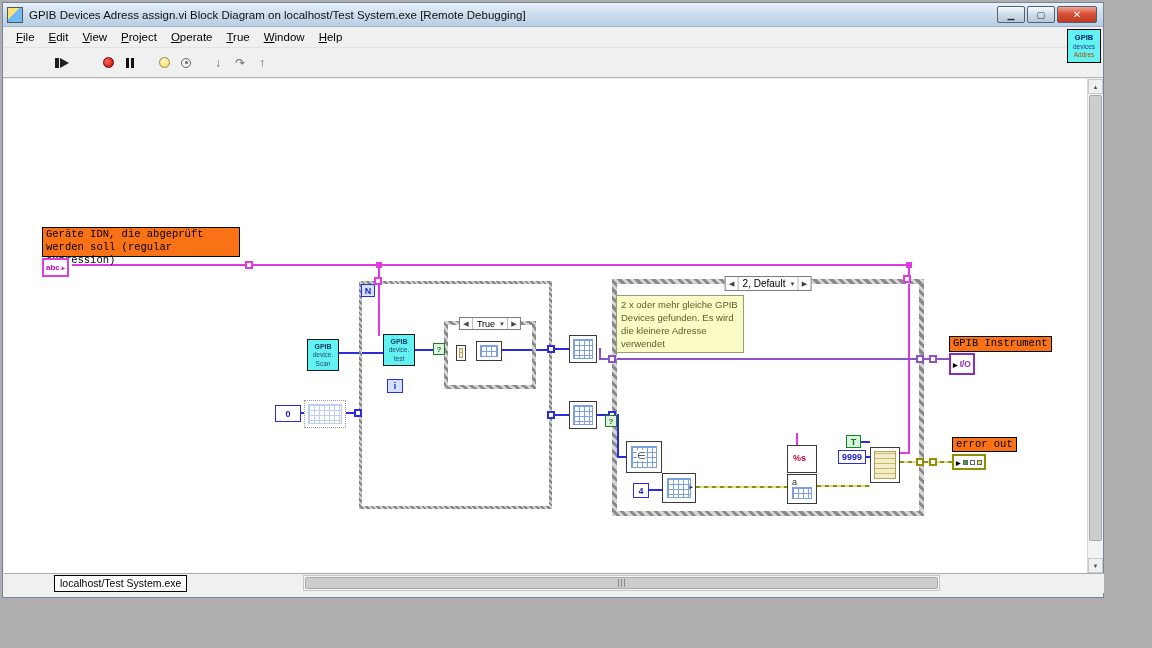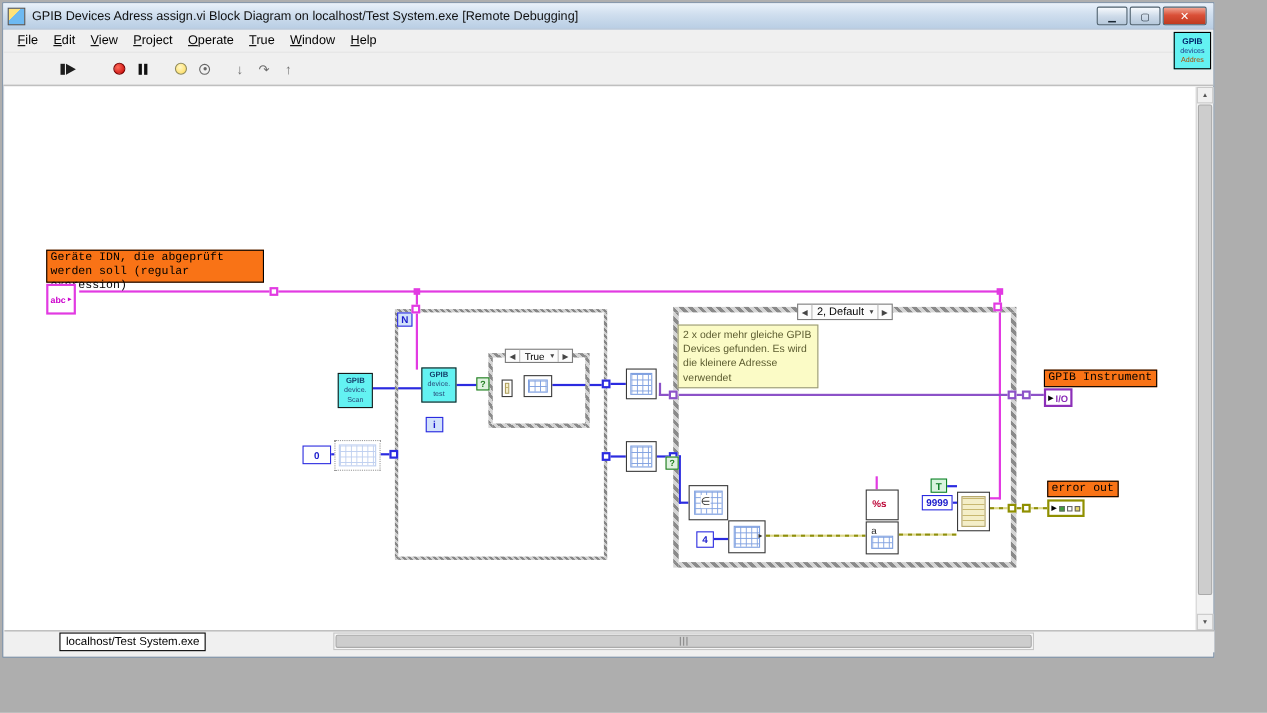--- a/index.html
+++ b/index.html
@@ -163,21 +163,21 @@
 
   <div class="viicon">
     <span class="l1">GPIB</span>
     <span class="l2">devices</span>
     <span class="l3">Addres</span>
   </div>
 
   <div class="diagram">
 
     <div class="lbl" style="left:38px;top:148px;width:198px;height:30px;">Geräte IDN, die abgeprüft werden soll (regular expression)</div>
-    <div class="term abcterm" style="left:38px;top:179px;height:28px;">
+    <div class="term abcterm" style="left:38px;top:179px;height:19px;">
       <span>abc</span>
           <span style="font-size:6px;color:#cc00cc;">▸</span>
     </div>
 
     <div class="w wp" style="left:68px;top:185px;width:837px;height:2px;"></div>
     <div class="w wp" style="left:374px;top:185px;width:2px;height:72px;"></div>
     <div class="w wp" style="left:904px;top:185px;width:2px;height:190px;"></div>
     <div class="w wp" style="left:896px;top:373px;width:10px;height:2px;"></div>
     <div class="w wp" style="left:792px;top:354px;width:2px;height:12px;"></div>
     <div class="dot" style="left:372px;top:183px;"></div>
@@ -289,21 +289,21 @@
     <div class="tunnel" style="left:543px;top:266px;border-color:#2b2be0;"></div>
     <div class="tunnel" style="left:543px;top:332px;border-color:#2b2be0;"></div>
     <div class="tunnel" style="left:604px;top:332px;border-color:#2b2be0;"></div>
     <div class="tunnel" style="left:604px;top:276px;border-color:#8c52c8;"></div>
     <div class="tunnel" style="left:912px;top:276px;border-color:#8c52c8;"></div>
     <div class="tunnel" style="left:925px;top:276px;border-color:#8c52c8;"></div>
     <div class="tunnel" style="left:912px;top:379px;border-color:#8f8f00;"></div>
     <div class="tunnel" style="left:925px;top:379px;border-color:#8f8f00;"></div>
 
     <div class="lbl" style="left:945px;top:257px;height:16px;">GPIB Instrument</div>
-    <div class="term ioterm" style="left:945px;top:274px;height:17px;">
+    <div class="term ioterm" style="left:945px;top:274px;height:22px;">
       <span style="color:#000;font-size:6px;">▶</span>
       <span>I/O</span>
     </div>
     <div class="lbl" style="left:948px;top:358px;height:15px;">error out</div>
     <div class="term errterm" style="left:948px;top:375px;height:16px;">
       <span style="color:#000;font-size:6px;">▶</span>
       <span class="sq" style="background:#3aa53a;"></span>
       <span class="sq" style="background:#fff;"></span>
       <span class="sq" style="background:#e8d86a;"></span>
     </div>

